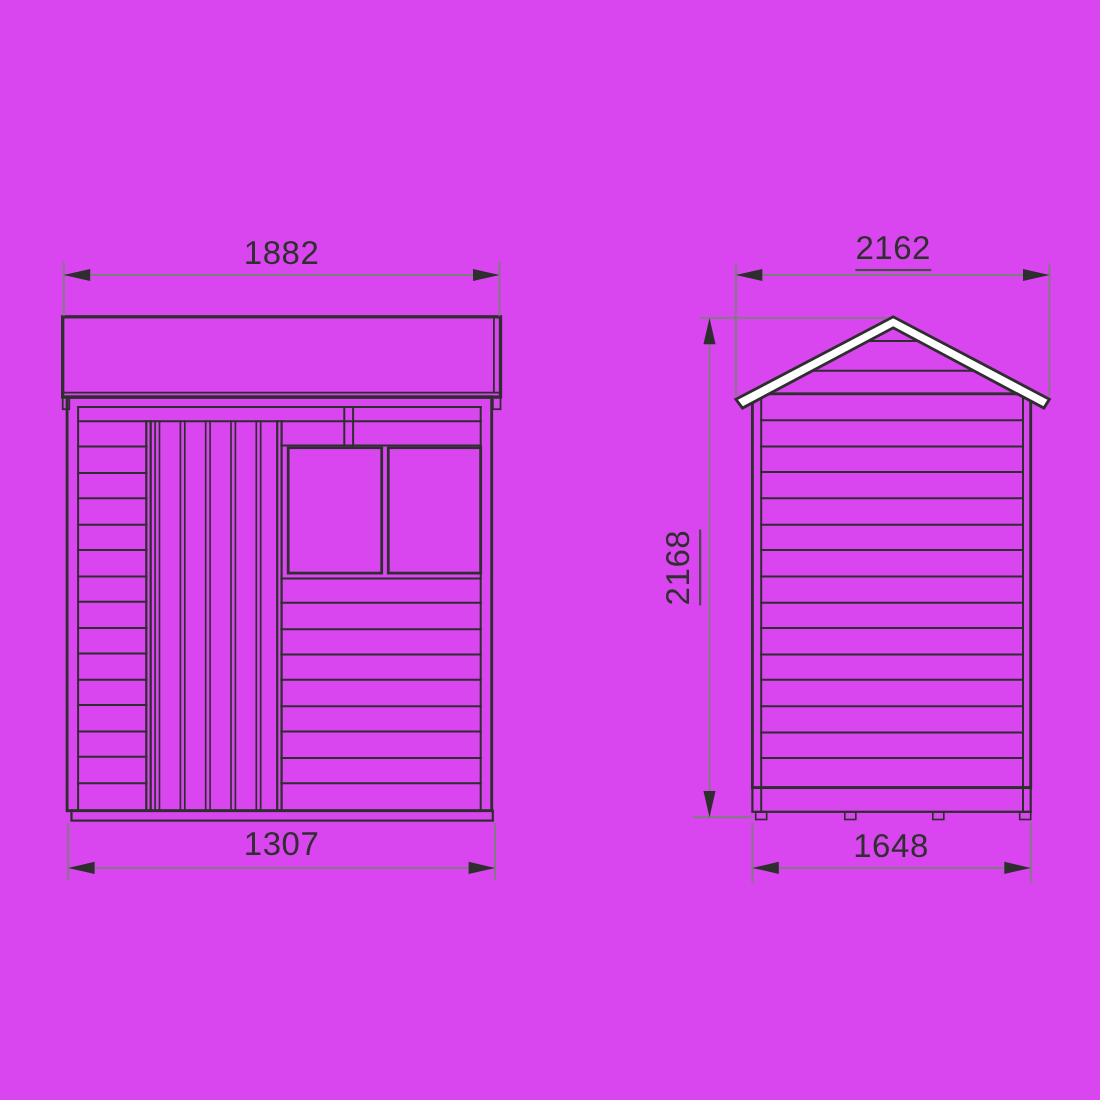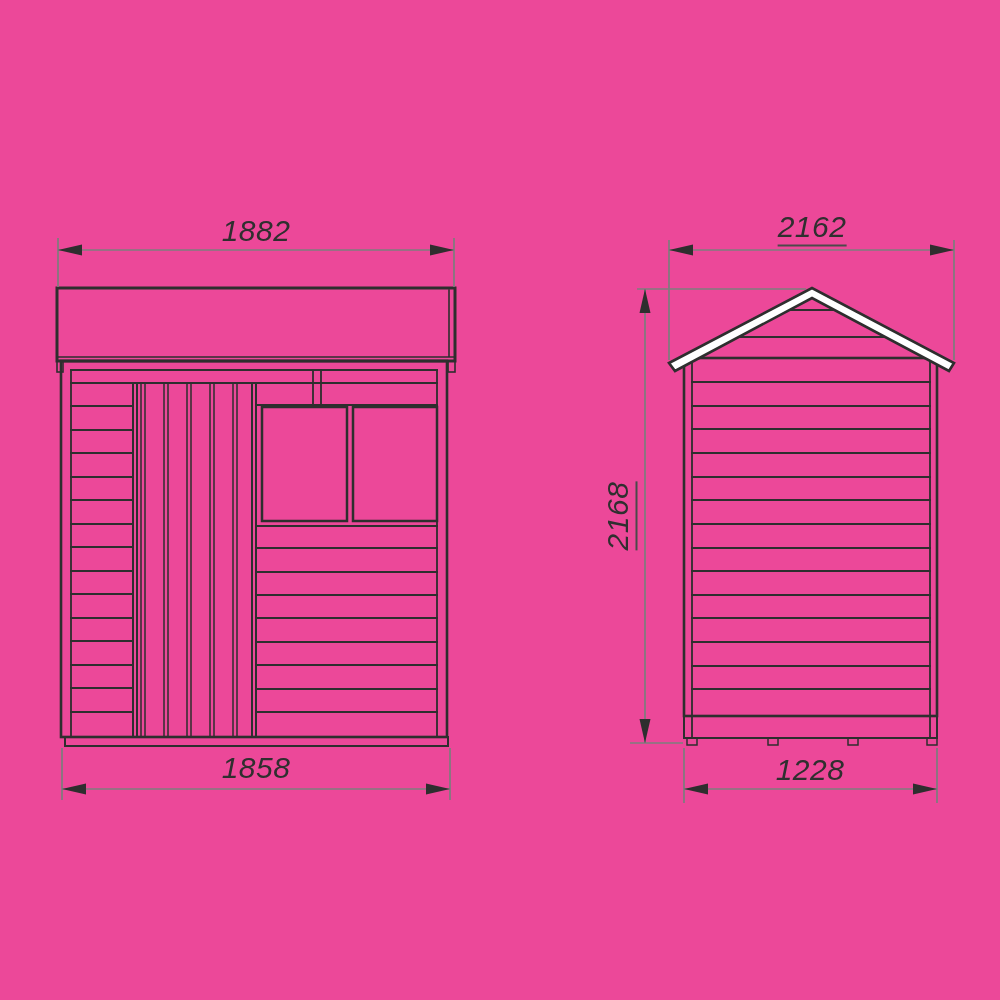--- a/index.html
+++ b/index.html
@@ -1,23 +1,22 @@
 <!DOCTYPE html>
 <html><head>
 <meta charset="utf-8">
 <style>
   html, body { margin: 0; padding: 0; background: #ffffff; }
   #canvas {
     position: relative;
     width: 1000px;
     height: 1000px;
-    background: #ec4899;
+    background: #d946ef;
     font-family: "Liberation Sans", sans-serif;
     overflow: hidden;
-    font-style: italic;
   }
   #drawing-svg { position: absolute; left: 0; top: 0; }
   .dim-label {
     position: absolute;
     transform: translate(-50%, -50%);
     font-size: 30px;
     line-height: 1;
     color: #2f2f2f;
     white-space: nowrap;
     letter-spacing: 0.5px;
@@ -109,21 +108,21 @@
         <polygon points="684,789 708,783.5 708,794.5"></polygon>
         <polygon points="937,789 913,783.5 913,794.5"></polygon>
         <polygon points="645,289 639.5,313 650.5,313"></polygon>
         <polygon points="645,743 639.5,719 650.5,719"></polygon>
       </g>
     </g>
   </svg>
 
   <div class="dim-label" style="left:256px; top:231px;">1882</div>
 
-  <div class="dim-label" style="left:256px; top:768px;">1858</div>
+  <div class="dim-label" style="left:256px; top:768px;">1307</div>
 
   <div class="dim-label underlined" style="left:812px; top:229px;">2162</div>
 
   <div class="dim-label underlined vertical" style="left:620px; top:516px;">2168</div>
 
-  <div class="dim-label" style="left:810px; top:770px;">1228</div>
+  <div class="dim-label" style="left:810px; top:770px;">1648</div>
 
 </div>
 
 </body></html>

